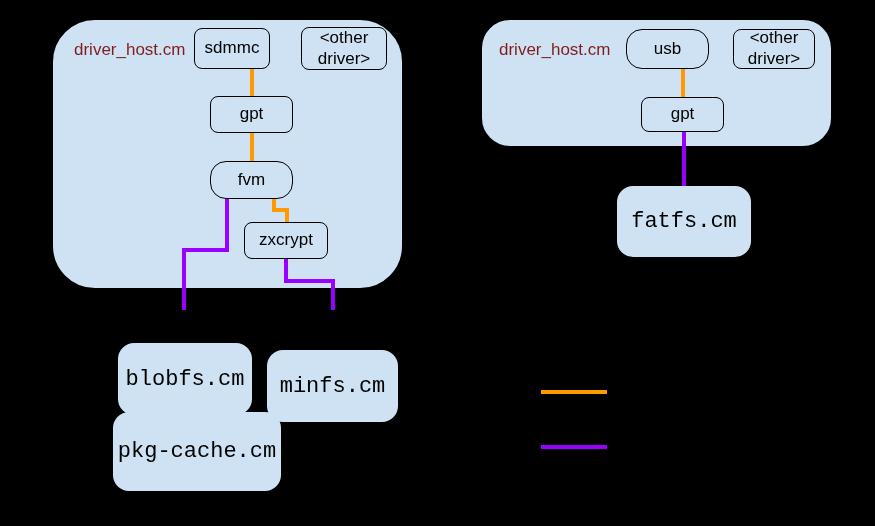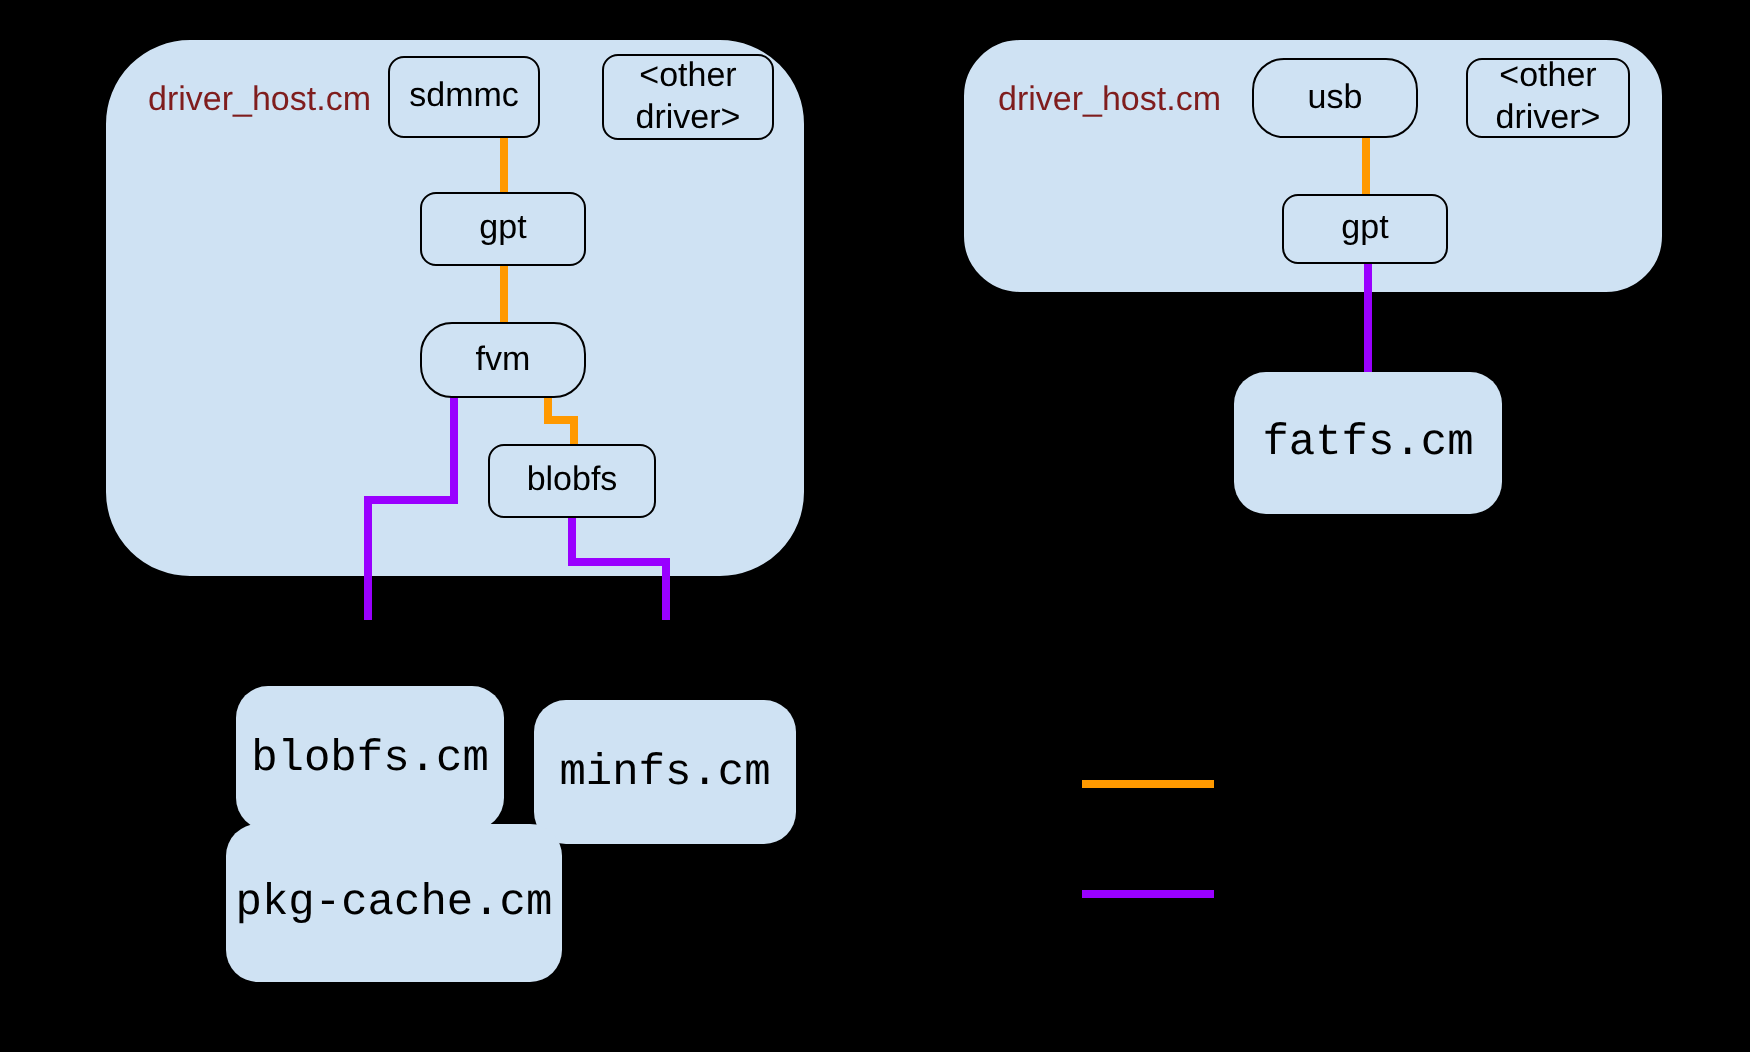--- a/index.html
+++ b/index.html
@@ -80,21 +80,21 @@
   <div class="conn purple" style="left:284px; top:279px; width:51px; height:4px;"></div>
   <div class="conn purple" style="left:331px; top:283px; width:4px; height:27px;"></div>
 
   <div class="conn orange" style="left:681px; top:69px; width:4px; height:28px;"></div>
   <div class="conn purple" style="left:682px; top:132px; width:4px; height:54px;"></div>
 
   <div class="node" style="left:194px; top:28px; width:76px; height:41px;">sdmmc</div>
   <div class="node" style="left:301px; top:27px; width:86px; height:43px;">&lt;other driver&gt;</div>
   <div class="node" style="left:210px; top:96px; width:83px; height:37px;">gpt</div>
   <div class="node" style="left:210px; top:161px; width:83px; height:38px;border-radius:16px;">fvm</div>
-  <div class="node" style="left:244px; top:222px; width:84px; height:37px;">blobfs</div>
+  <div class="node" style="left:244px; top:222px; width:84px; height:37px;">zxcrypt</div>
 
   <div class="node" style="left:626px; top:29px; width:83px; height:40px;border-radius:16px;">usb</div>
   <div class="node" style="left:733px; top:29px; width:82px; height:40px;">&lt;other driver&gt;</div>
   <div class="node" style="left:641px; top:97px; width:83px; height:35px;">gpt</div>
 
   <div class="fsnode" style="left:118px; top:310px; width:134px; height:72px;margin-top:33px;">blobfs.cm</div>
   <div class="fsnode" style="left:267px; top:310px; width:131px; height:72px;margin-top:40px;">minfs.cm</div>
   <div class="fsnode" style="left:113px; top:412px; width:168px; height:79px;">pkg-cache.cm</div>
   <div class="fsnode" style="left:617px; top:186px; width:134px; height:71px;">fatfs.cm</div>
 

